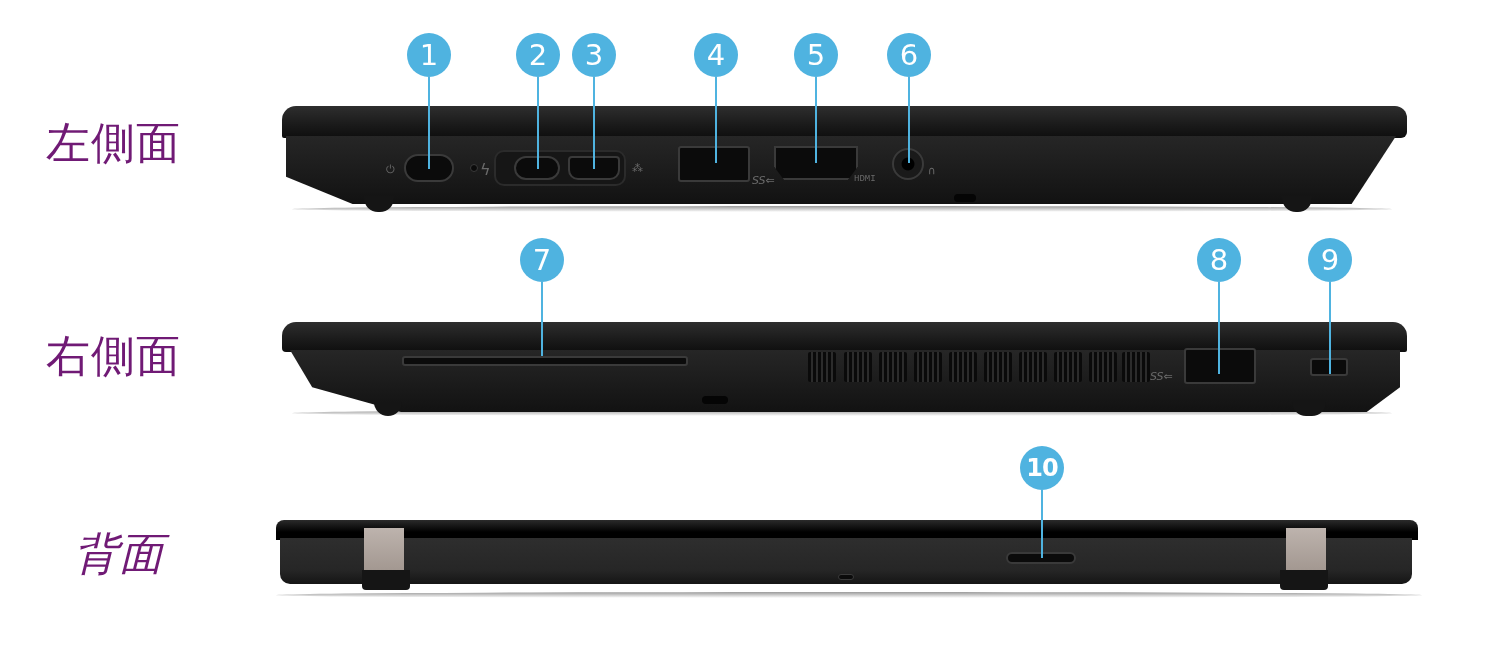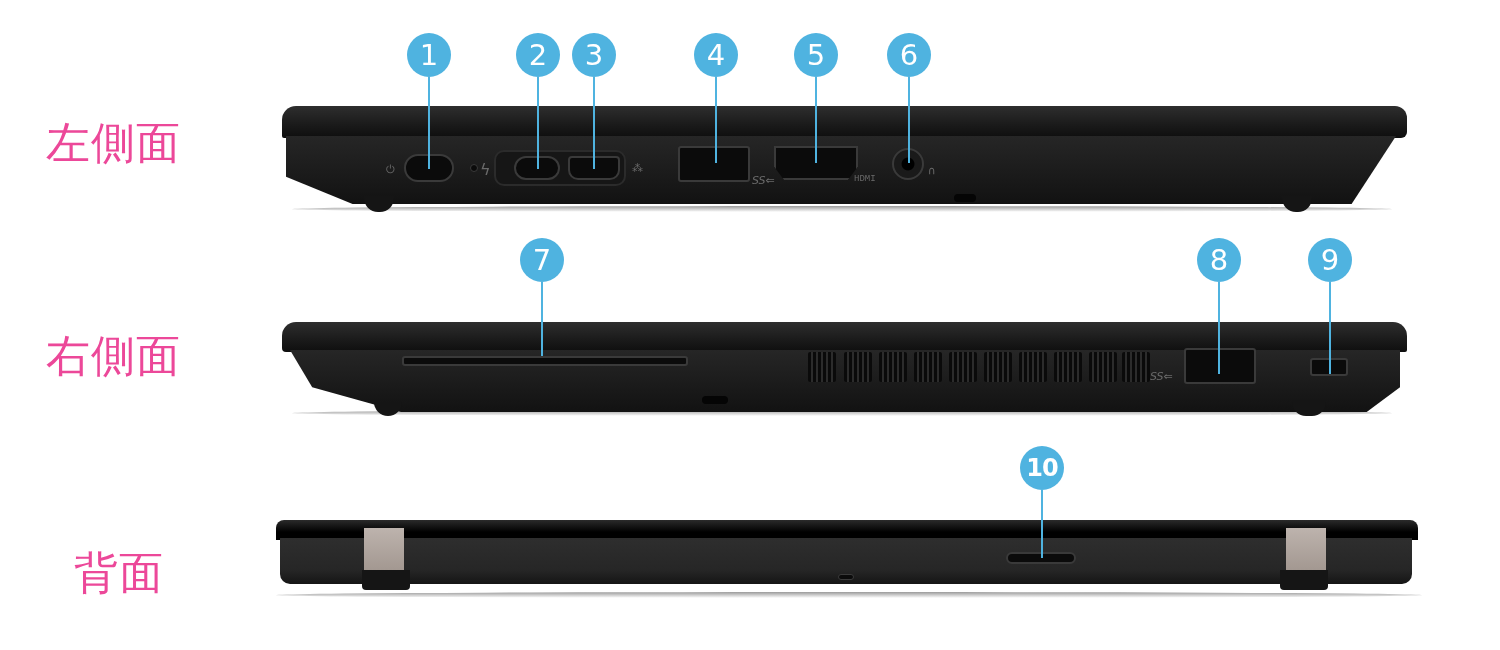--- a/index.html
+++ b/index.html
@@ -1,17 +1,17 @@
 <!DOCTYPE html>
 <html><head>
 <meta charset="utf-8">
 <style>
   html, body { margin:0; padding:0; }
   body { width:1500px; height:650px; background:#ffffff; position:relative; overflow:hidden; font-family:"DejaVu Sans", sans-serif; }
-  .view-label { position:absolute; font-size:44px; color:#ec4899; font-weight:300; letter-spacing:1px; font-family:"DejaVu Sans", sans-serif; }
+  .view-label { position:absolute; font-size:44px; color:#701a75; font-weight:300; letter-spacing:1px; font-family:"DejaVu Sans", sans-serif; }
   .callout { position:absolute; width:44px; height:44px; margin-left:-22px; border-radius:50%; background:#4fb3e0; color:#fff; font-size:29px; display:flex; align-items:center; justify-content:center; font-family:"DejaVu Sans", sans-serif; z-index:5; }
   .callout.two { font-size:24px; font-weight:bold; letter-spacing:-1px; }
   .leader { position:absolute; width:2px; margin-left:-1px; background:#4fb3e0; z-index:6; }
   .laptop { position:absolute; }
   .shadow { position:absolute; height:6px; background:linear-gradient(#9a9a9a, rgba(255,255,255,0)); border-radius:50%; }
   .lid { position:absolute; background:linear-gradient(#2e2e2e,#1a1a1a 60%,#0e0e0e); border-radius:10px 10px 2px 2px; }
   .base { position:absolute; background:linear-gradient(#262626,#1b1b1b 55%,#121212); }
   .foot { position:absolute; background:#151515; border-radius:0 0 14px 14px; }
   .port { position:absolute; background:#0b0b0b; border:2px solid #3a3a3a; box-sizing:border-box; }
   .glyph { position:absolute; color:#6a6a6a; font-size:11px; font-family:"DejaVu Sans", sans-serif; }
@@ -91,21 +91,21 @@
   <div class="port" style="left:1028px;top:40px;width:38px;height:18px;border-radius:3px;"></div>
 </div>
 
 <div class="callout" style="left:542px;top:238px;">7</div>
 <div class="leader" style="left:542px;top:282px;height:74px;"></div>
 <div class="callout" style="left:1219px;top:238px;">8</div>
 <div class="leader" style="left:1219px;top:282px;height:92px;"></div>
 <div class="callout" style="left:1330px;top:238px;">9</div>
 <div class="leader" style="left:1330px;top:282px;height:92px;"></div>
 
-<div class="view-label" style="left:74px;top:544px;">背面</div>
+<div class="view-label" style="left:74px;top:525px;font-style:italic;">背面</div>
 
 <div class="laptop" style="left:276px;top:518px;width:1146px;height:86px;">
   <div class="shadow" style="left:0;top:74px;width:1146px;"></div>
   <div class="lid" style="left:0;top:2px;width:1142px;height:20px;border-radius:8px 8px 0 0;background:linear-gradient(#2a2a2a,#000 60%);"></div>
   <div class="base" style="left:4px;top:20px;width:1132px;height:46px;background:linear-gradient(#2e2e2e,#262626 70%,#151515);border-radius:0 0 10px 10px;"></div>
   <div class="hinge" style="left:88px;top:10px;width:40px;height:42px;"></div>
   <div class="foot" style="left:86px;top:52px;width:48px;height:20px;border-radius:0 0 4px 4px;"></div>
   <div class="hinge" style="left:1010px;top:10px;width:40px;height:42px;"></div>
   <div class="foot" style="left:1004px;top:52px;width:48px;height:20px;border-radius:0 0 4px 4px;"></div>
   <div class="port" style="left:730px;top:34px;width:70px;height:12px;border-radius:6px;"></div>

